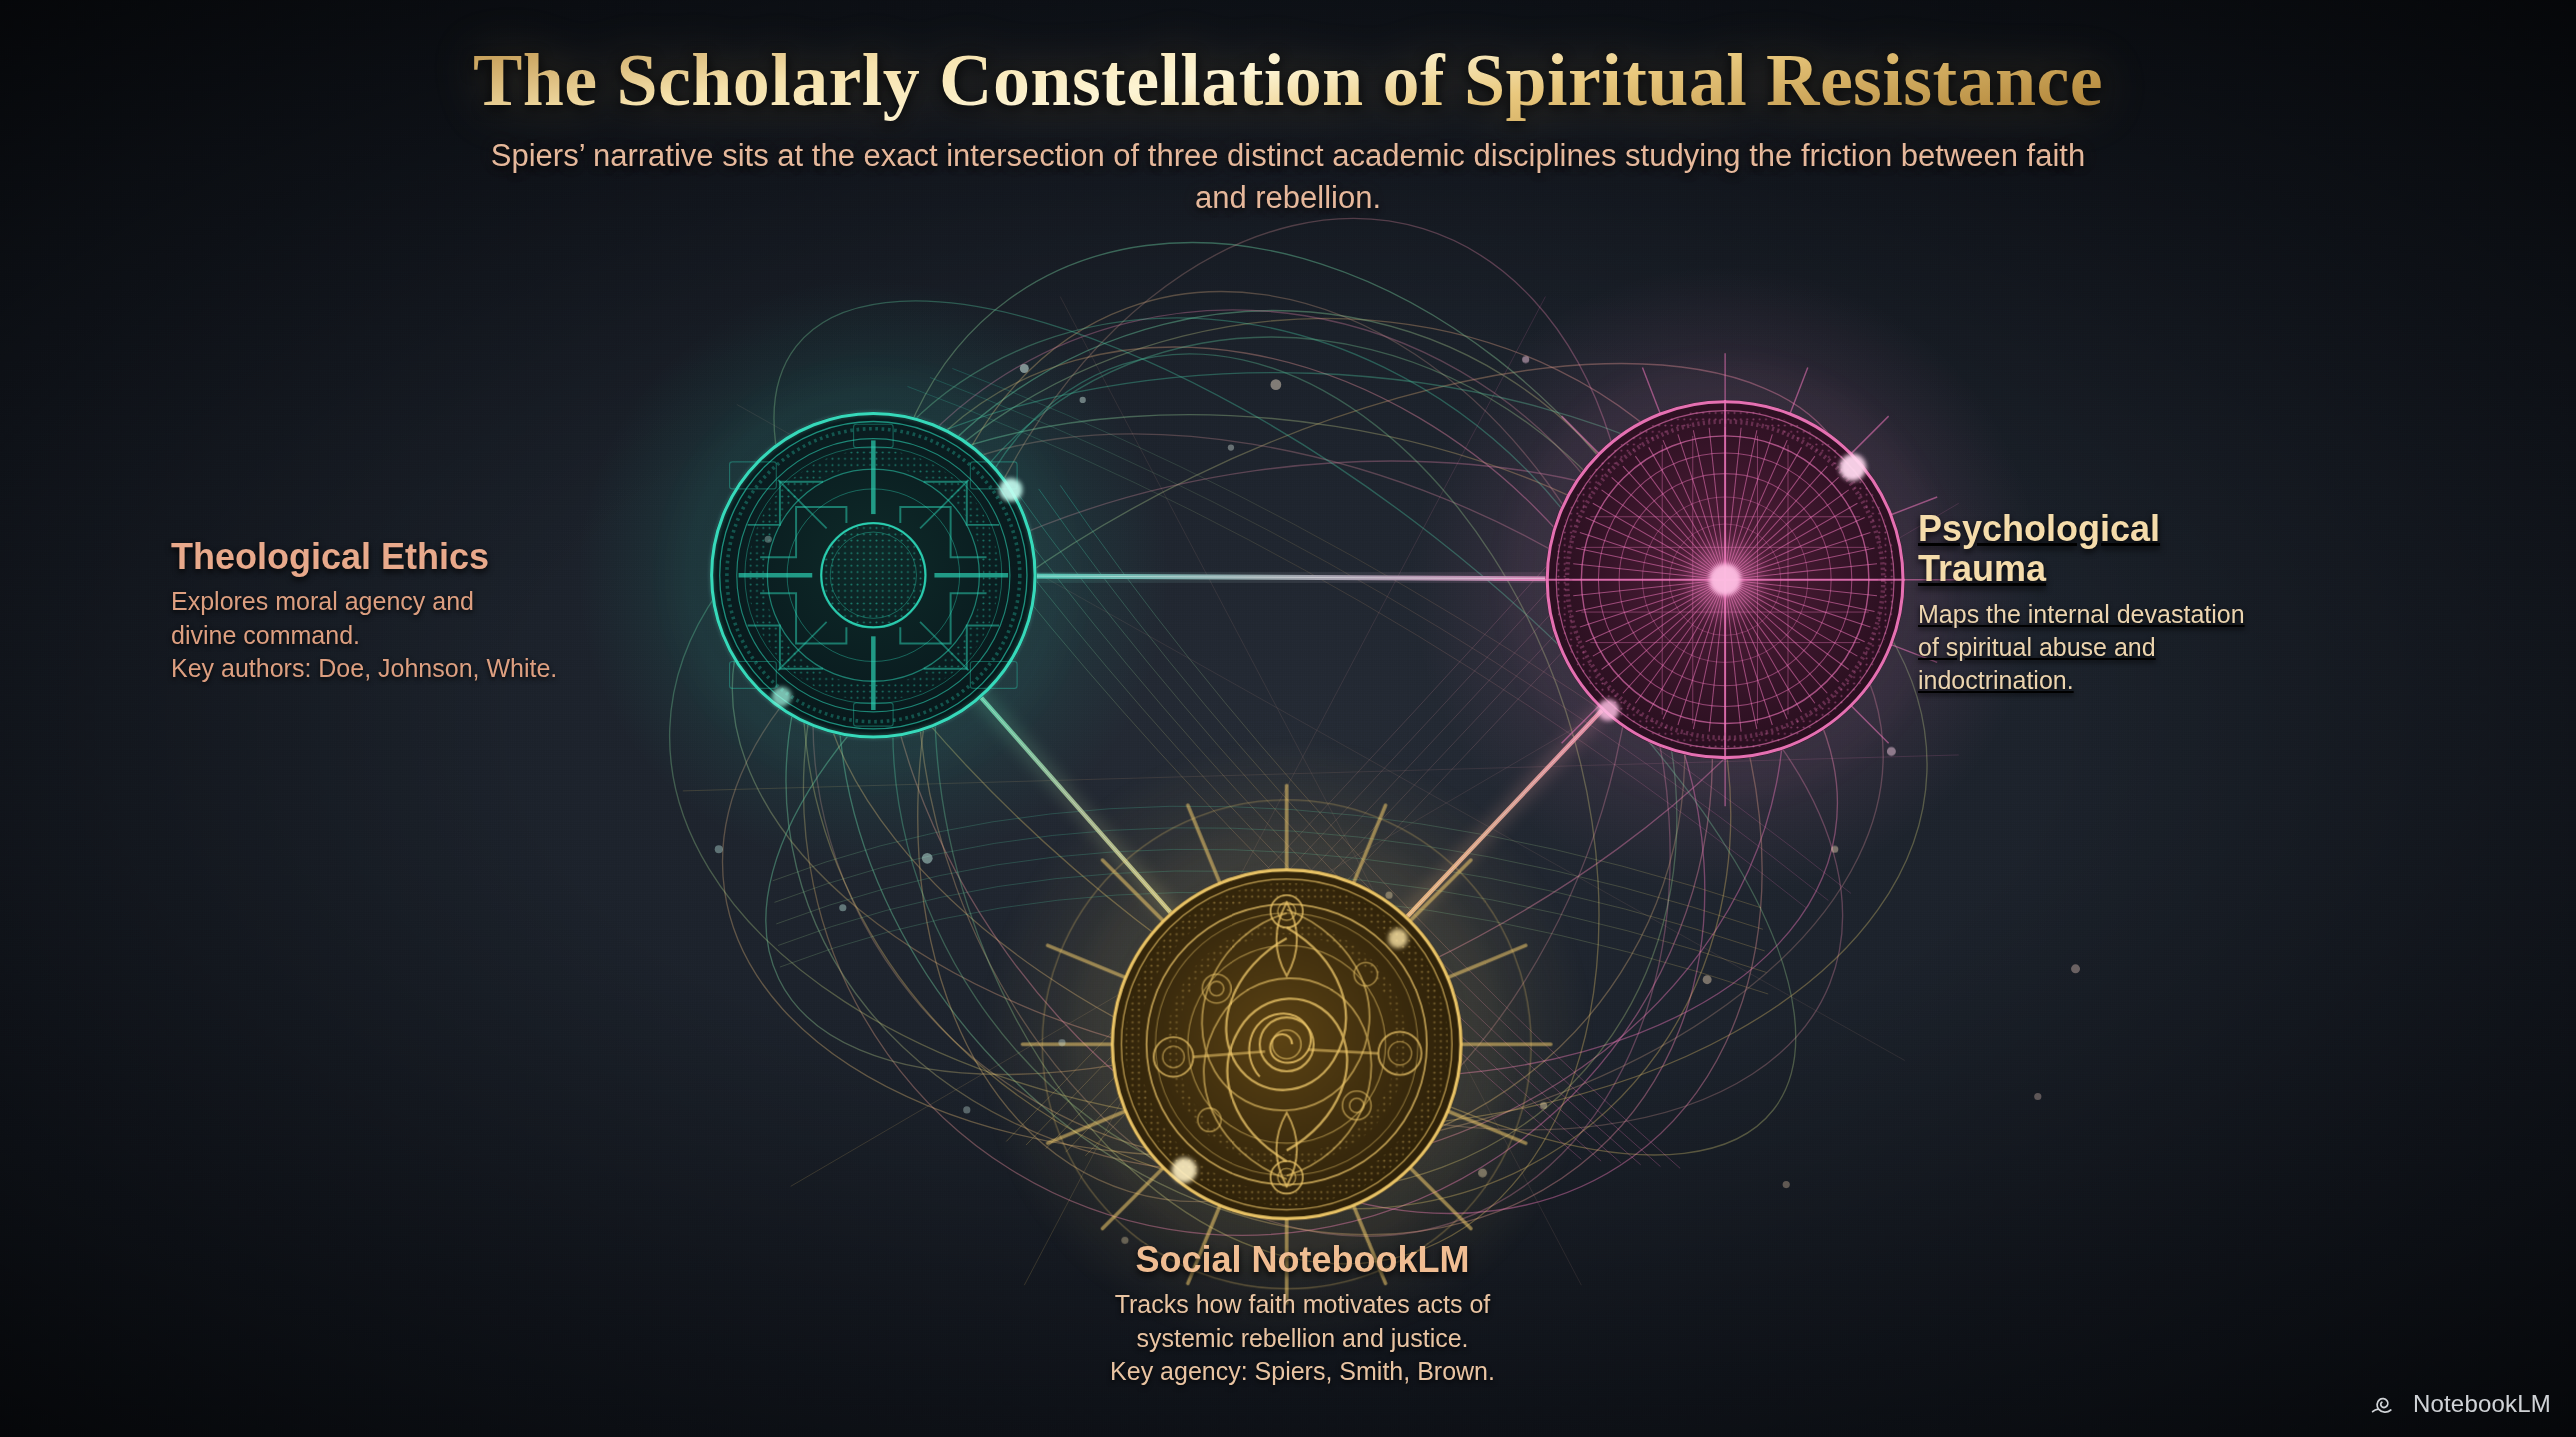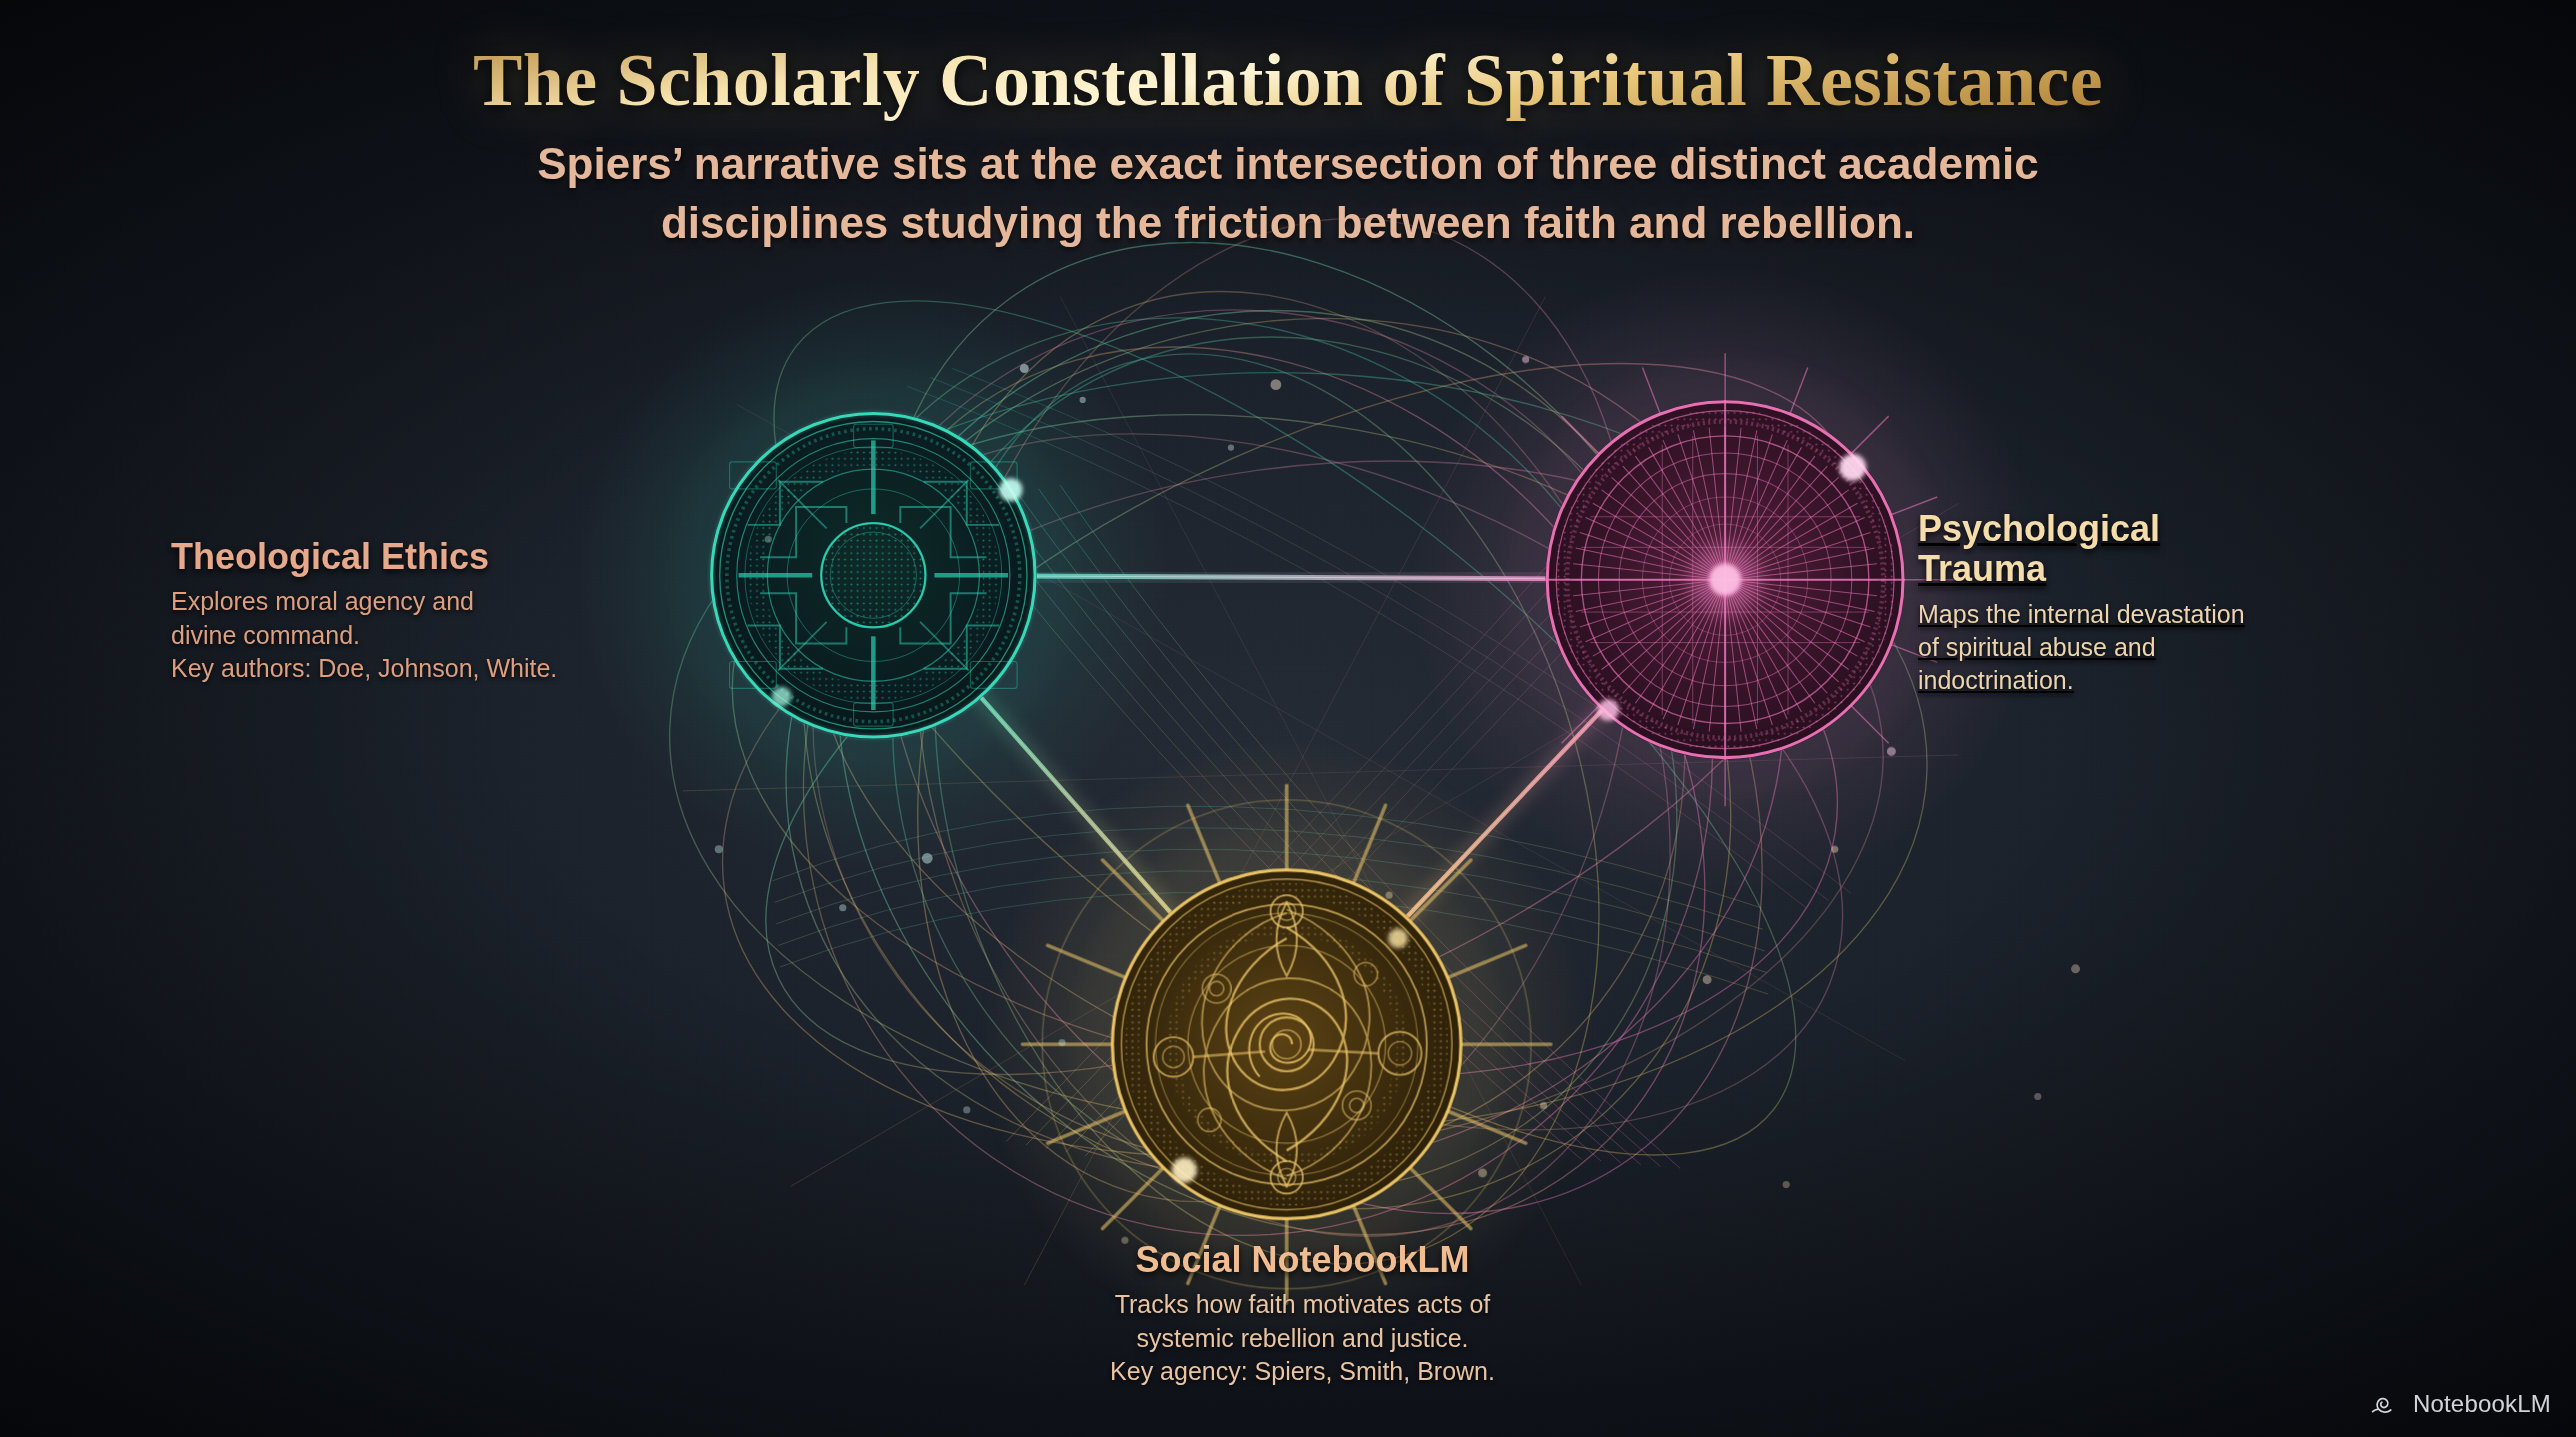--- a/index.html
+++ b/index.html
@@ -45,22 +45,22 @@
     background:linear-gradient(170deg,#6b4a20 0%,#b98c41 14%,#f6e2ac 33%,#fdf4d4 47%,#e9c87d 60%,#b58a3e 80%,#8a6328 100%);
     -webkit-background-clip:text;
     background-clip:text;
     color:transparent;
     -webkit-text-fill-color:transparent;
     filter:drop-shadow(0 3.6px 6.3px rgba(0,0,0,.85)) drop-shadow(0 0 23.4px rgba(232,195,110,.18));
   }
   #subtitle{
     margin:14.4px auto 0;
     max-width:1617px;
-    font-size:44px;
-    font-weight:700;
+    font-size:31px;
+    font-weight:400;
     line-height:1.33;
     color:#e6b89b;
     text-shadow:0 2.7px 6.3px rgba(0,0,0,.8), 0 0 20px rgba(226,160,122,.14);
   }
 
   
   #diagram{ position:absolute; inset:0; z-index:20; }
   #diagram svg{ width:100%; height:100%; display:block; }
 
   

